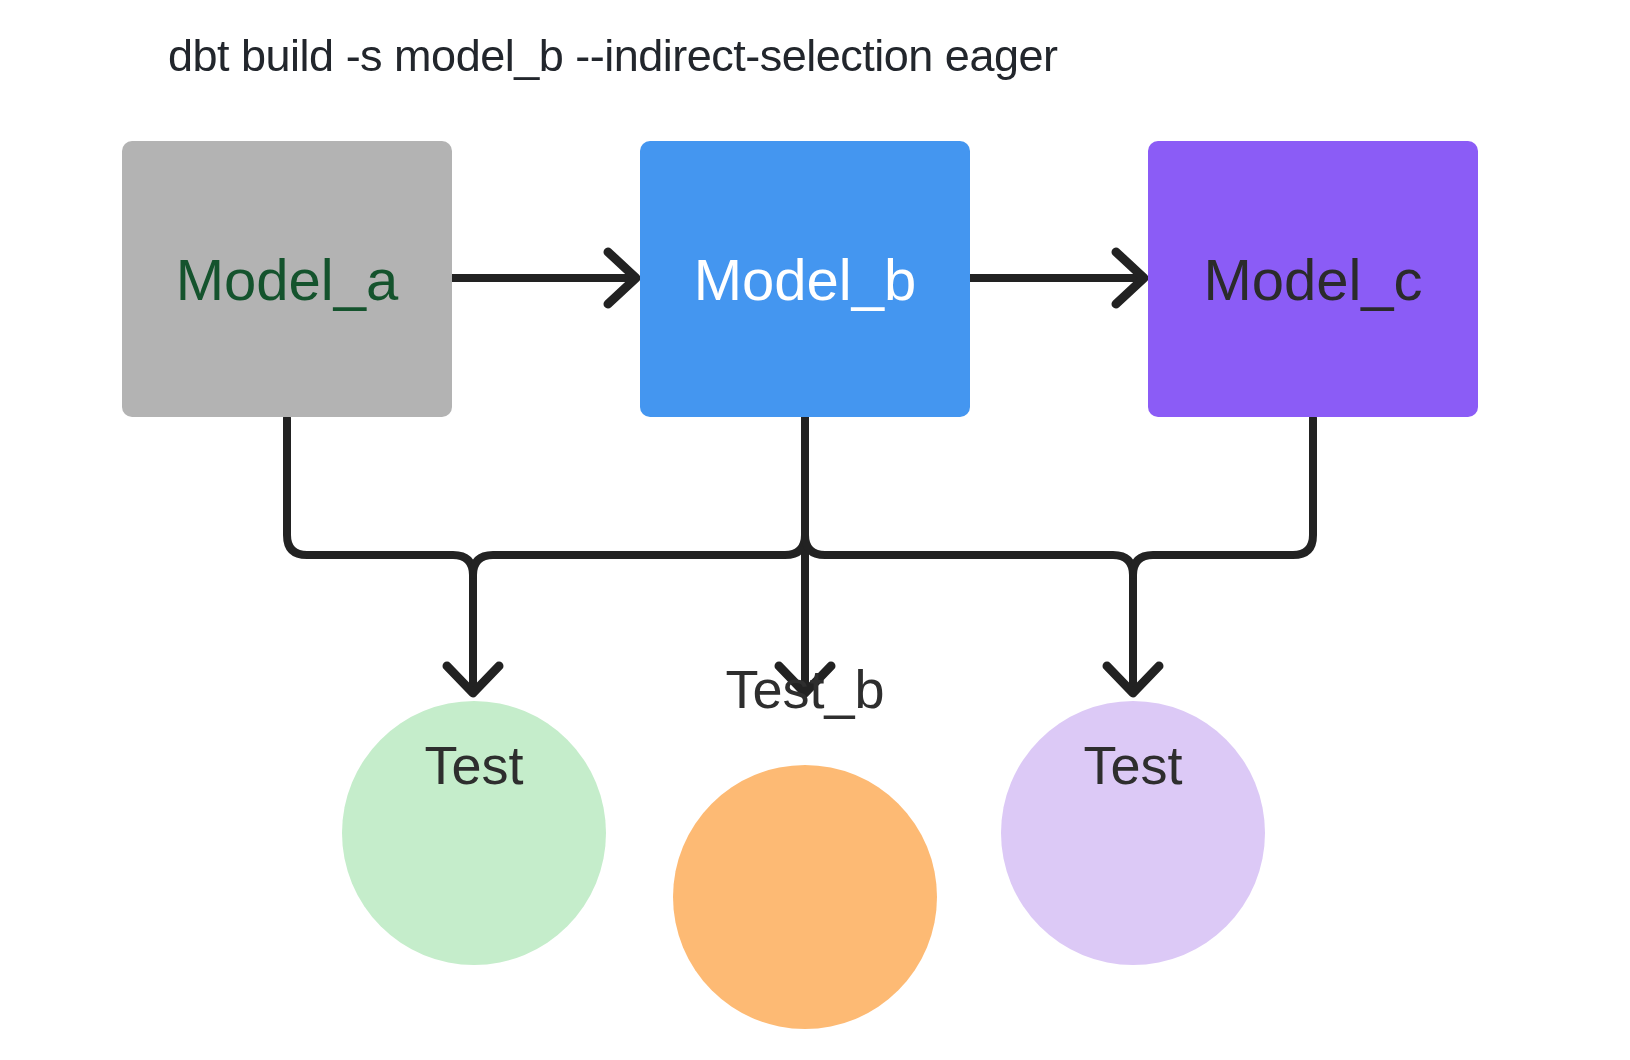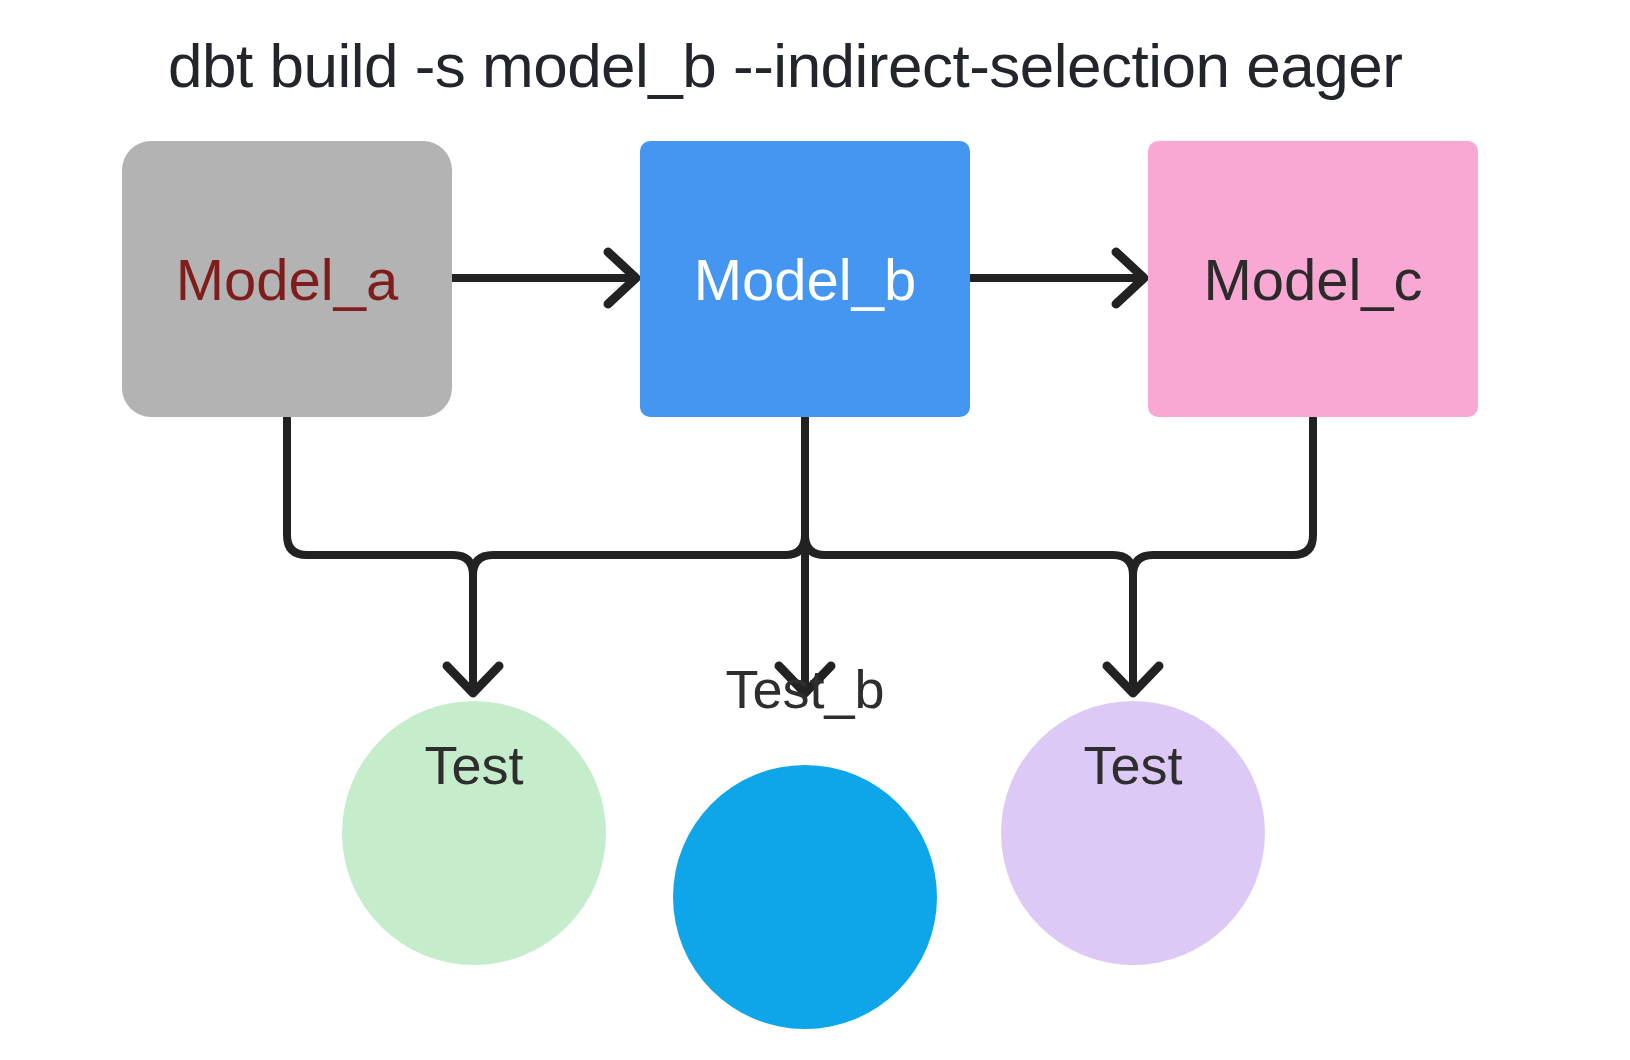--- a/index.html
+++ b/index.html
@@ -20,21 +20,21 @@
   .edges-svg {
     position: absolute;
     left: 0;
     top: 0;
     z-index: 1;
   }
   .title {
     position: absolute;
     left: 168px;
     top: 30px;
-    font-size: 62px;
+    font-size: 45px;
     font-weight: 500;
     letter-spacing: -0.5px;
     color: #22262c;
     white-space: nowrap;
     z-index: 3;
   }
   .model-node {
     position: absolute;
     width: 330px;
     height: 276px;
@@ -100,39 +100,39 @@
       <path d="M 805 418 V 535 Q 805 555 825 555 H 1113 Q 1133 555 1133 575 V 688"></path>
 
       <path d="M 1313 418 V 535 Q 1313 555 1293 555 H 1153 Q 1133 555 1133 575"></path>
 
       <path stroke-width="9" d="M 447 666 L 473 693 L 499 666"></path>
       <path stroke-width="9" d="M 779 666 L 805 693 L 831 666"></path>
       <path stroke-width="9" d="M 1107 666 L 1133 693 L 1159 666"></path>
     </g>
   </svg>
 
-  <div class="model-node model-a" style="background: rgb(179, 179, 179); color: #7f1d1d; border-radius: 29px;">
+  <div class="model-node model-a" style="background: rgb(179, 179, 179); color: #14532d;">
     <span>Model_a</span>
   </div>
 
   <div class="model-node model-b" style="background: rgb(68, 150, 240); color: rgb(255, 255, 255); align-items: center;">
     <span>Model_b</span>
   </div>
 
-  <div class="model-node model-c" style="background: #f9a8d4; color: rgb(43, 43, 43);">
+  <div class="model-node model-c" style="background: #8b5cf6; color: rgb(43, 43, 43);">
     <span>Model_c</span>
   </div>
 
   <div class="test-node test-ab" style="background: rgb(197, 237, 203);">
     <div class="test-label">
       <span class="line">Test</span>
     </div>
   </div>
 
-  <div class="test-node test-b" style="background: #0ea5e9;">
+  <div class="test-node test-b" style="background: #fdba74;">
     <div class="test-label">
       <span class="line">Test_b</span>
       
     </div>
   </div>
 
   <div class="test-node test-bc" style="background: rgb(220, 201, 246);">
     <div class="test-label">
       <span class="line">Test</span>
     </div>

